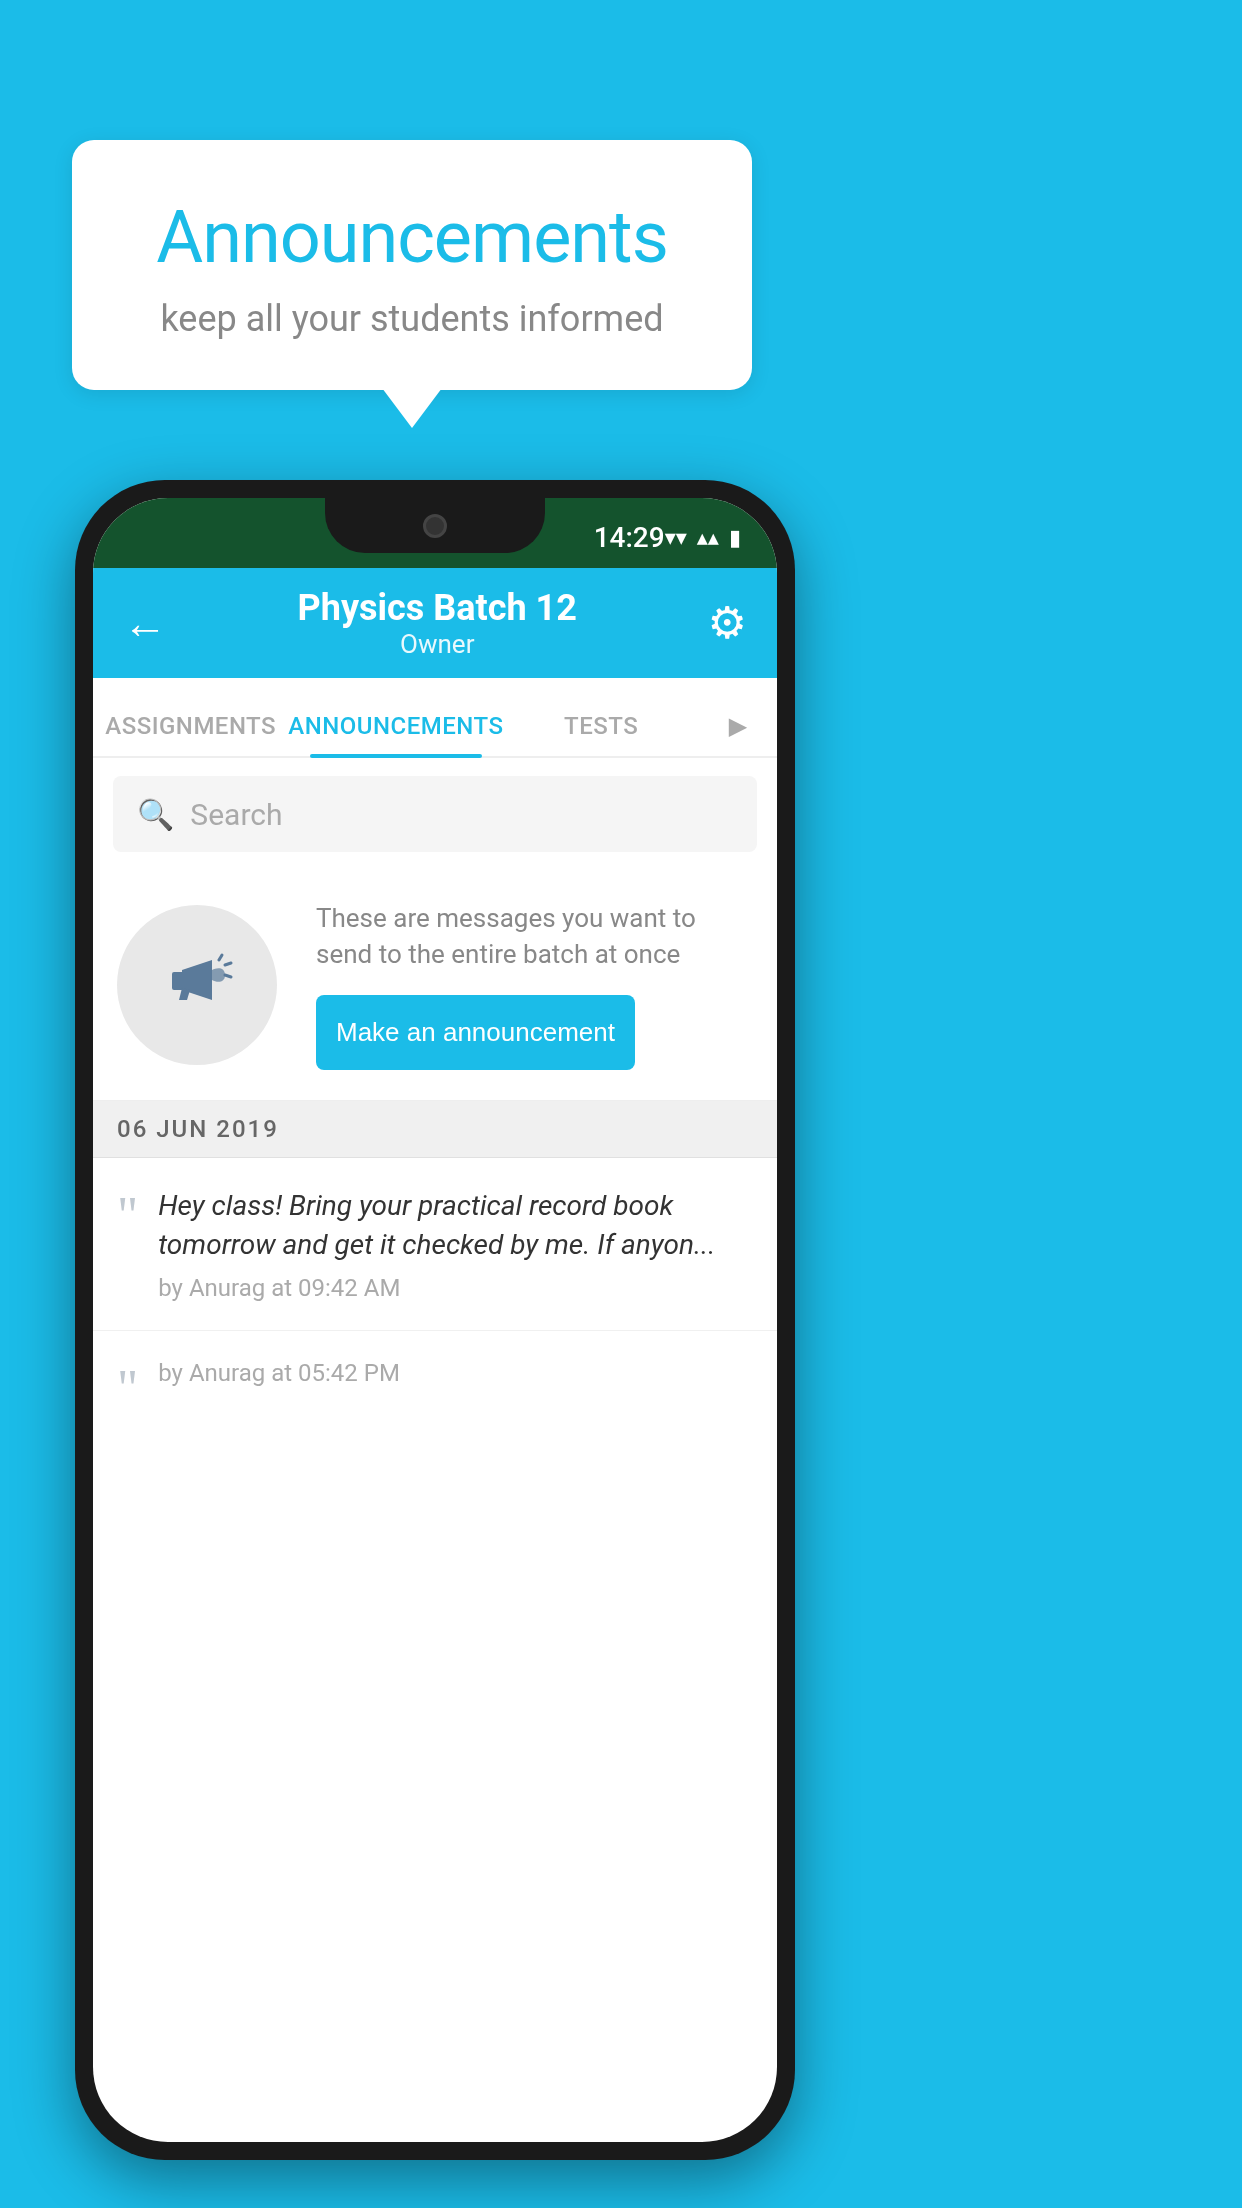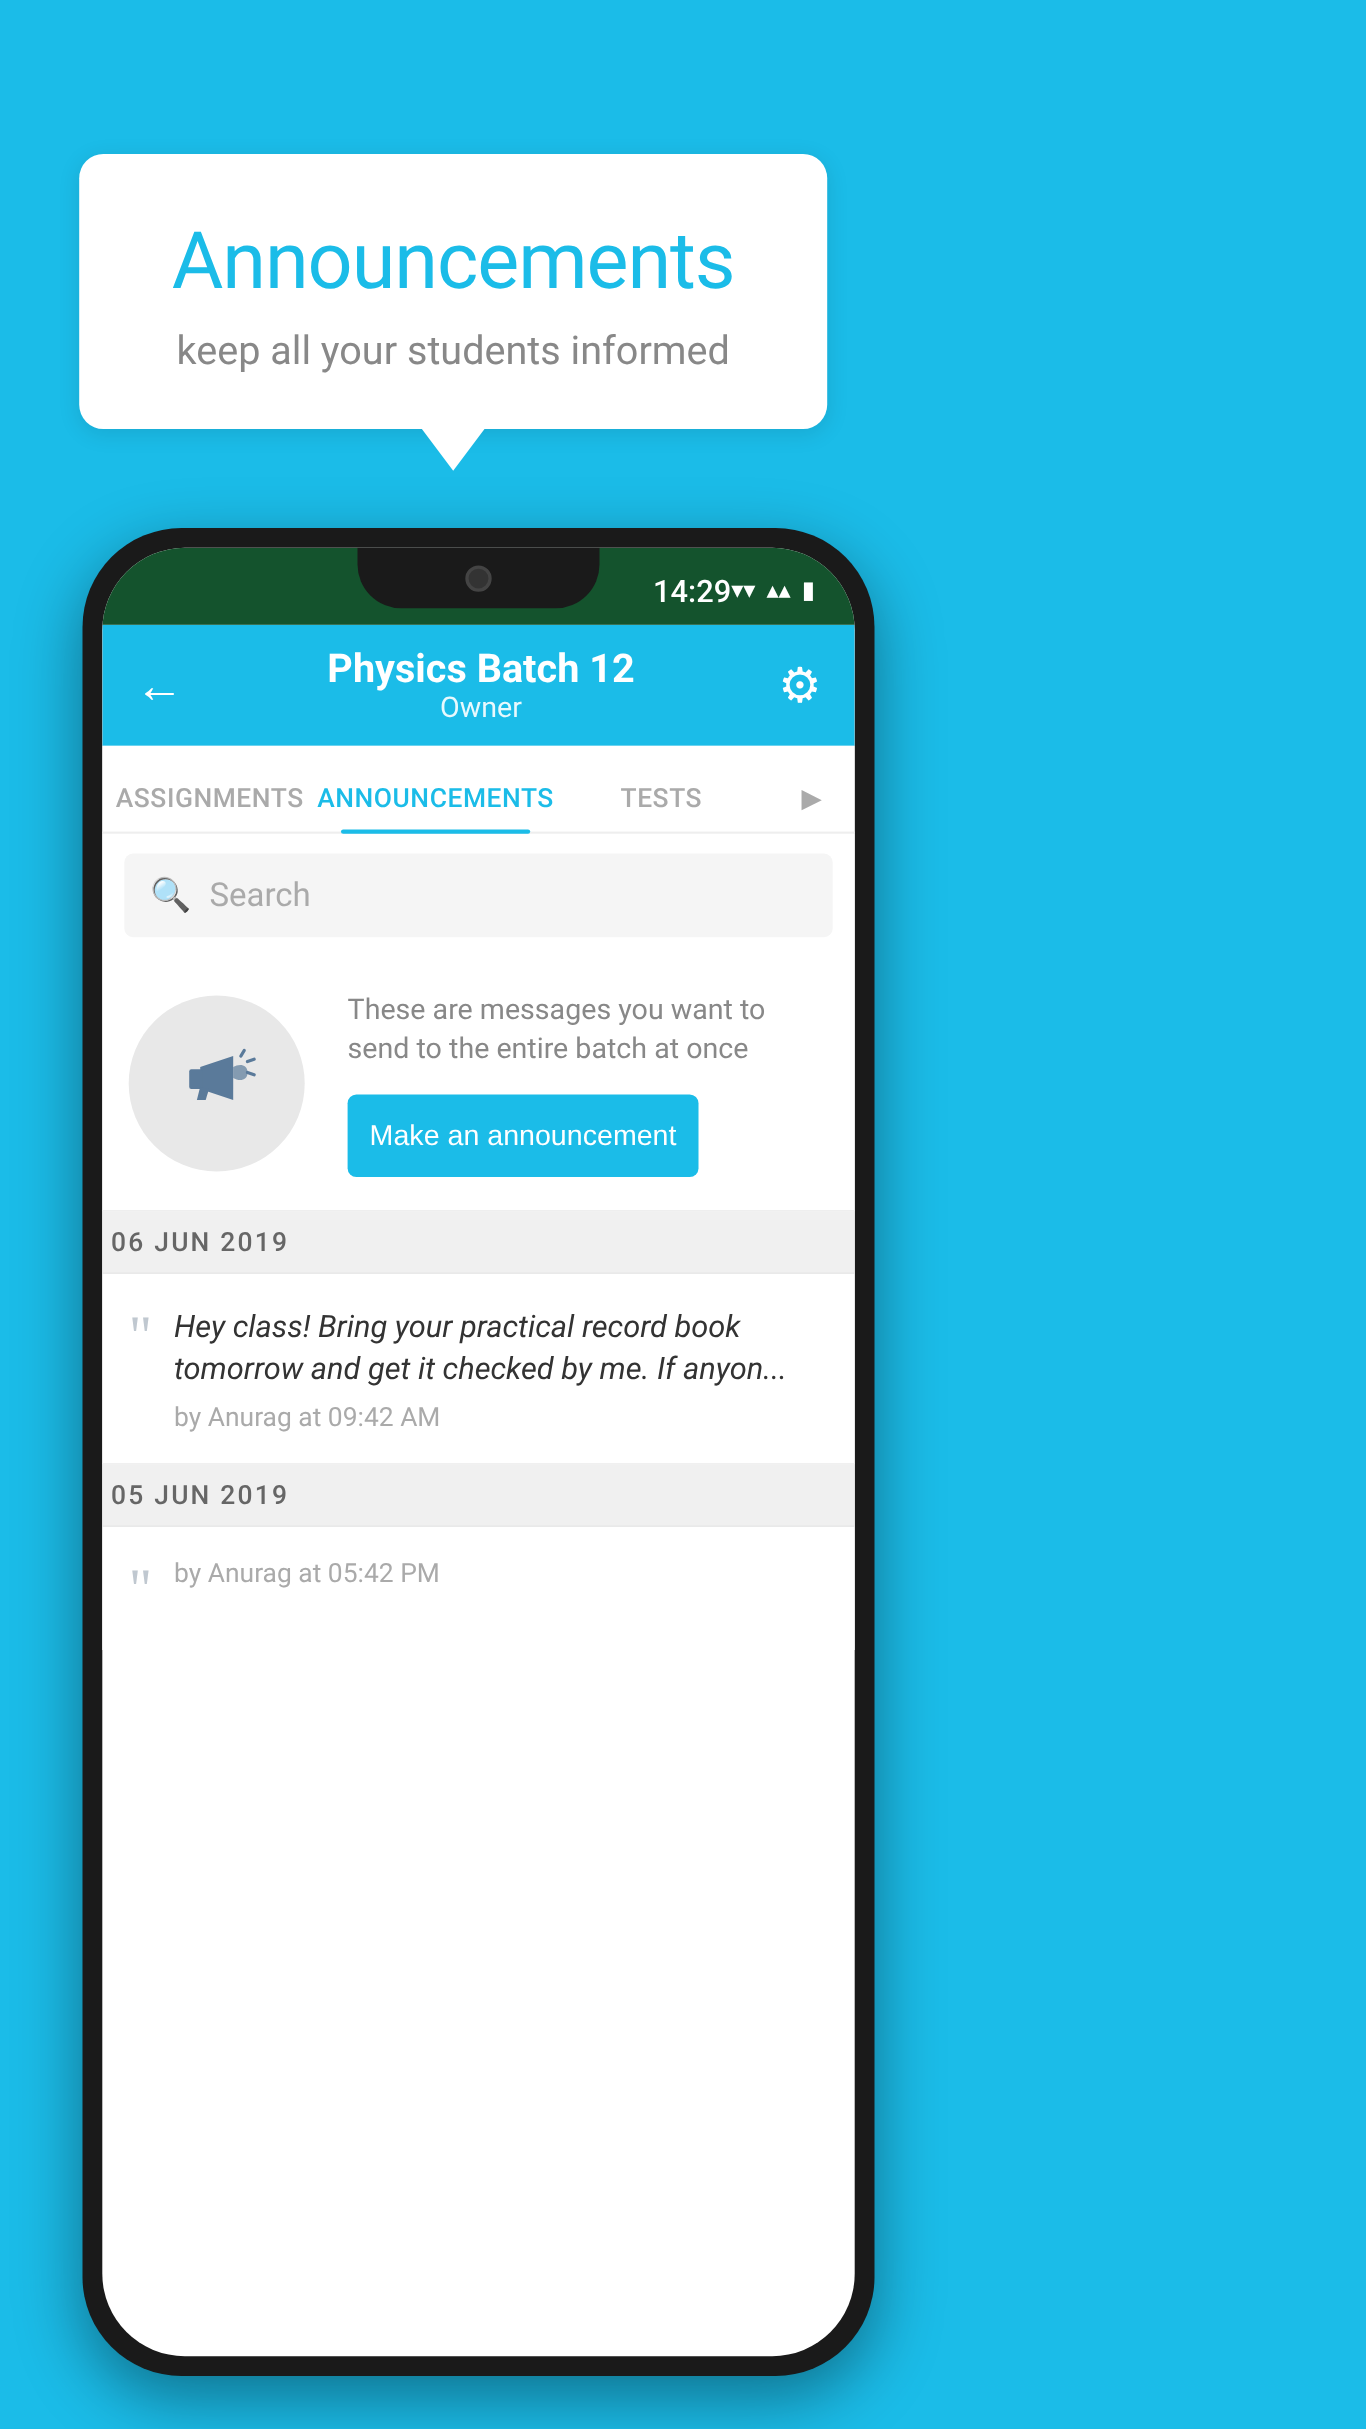--- a/index.html
+++ b/index.html
@@ -287,21 +287,21 @@
       padding: 22px 20px;
       font-size: 26px;
       font-weight: 500;
       cursor: pointer;
       white-space: nowrap;
     }
 
     
     .date-separator {
       background: #f0f0f0;
-      padding: 14px 8px;
+      padding: 14px 24px;
       font-size: 24px;
       color: #666;
       letter-spacing: 2px;
       font-weight: 500;
       border-bottom: 1px solid #e0e0e0;
     }
 
     
     .announcement-item {
       display: flex;
@@ -416,21 +416,20 @@
         <div class="date-separator">06  JUN  2019</div>
 
         <div class="announcement-item">
           <span class="quote-icon">"</span>
           <div class="announcement-text-area">
             <div class="announcement-message">Hey class! Bring your practical record book tomorrow and get it checked by me. If anyon...</div>
             <div class="announcement-meta">by Anurag at 09:42 AM</div>
           </div>
         </div>
 
-        <div class="date-separator">05  JUN  2019</div>
 
         <div class="announcement-item-2">
           <span class="quote-icon">"</span>
           <div class="announcement-text-area">
             <div class="announcement-meta">by Anurag at 05:42 PM</div>
           </div>
         </div>
 
       </div>
     </div>

